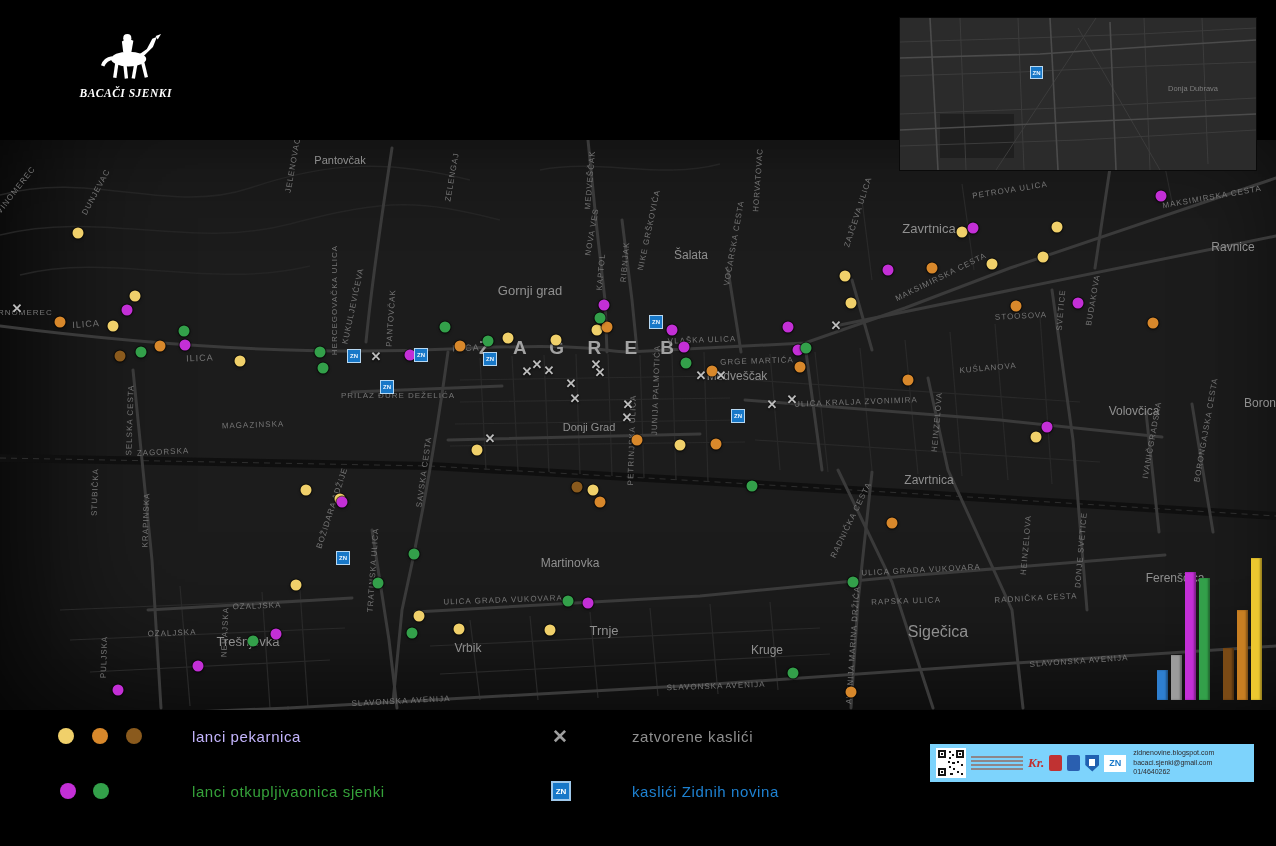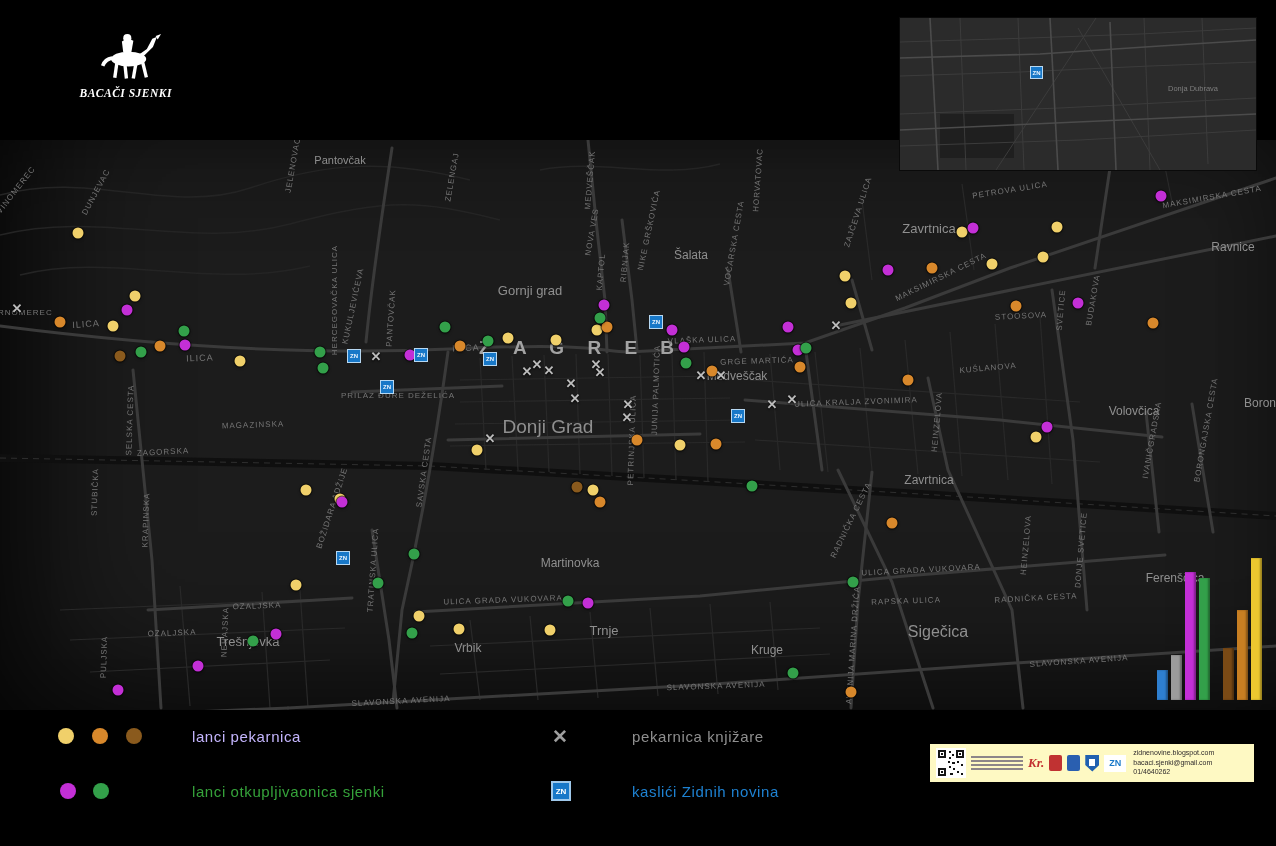--- a/index.html
+++ b/index.html
@@ -39,21 +39,21 @@
   .bar{width:11px;box-shadow:inset -2px 0 2px rgba(0,0,0,.35)}
 
   footer{position:absolute;top:710px;left:0;width:1276px;height:136px;background:#000;z-index:5}
   .sw{position:absolute;width:16px;height:16px;border-radius:50%;transform:translate(-50%,-50%)}
   .l-label{position:absolute;transform:translateY(-50%);font-size:15px;letter-spacing:.6px;white-space:nowrap}
   .legend-x{position:absolute;transform:translate(-50%,-50%);font-size:19px;font-weight:bold;color:#9e9e9e;line-height:1}
   .legend-zn{position:absolute;width:20px;height:20px;transform:translate(-50%,-50%);background:#1878c8;
              border:2px solid #9fc8ea;color:#fff;font-size:8px;font-weight:bold;display:flex;
              align-items:center;justify-content:center}
 
-  .credits{position:absolute;left:930px;top:34px;width:324px;height:38px;background:#fef9c3;
+  .credits{position:absolute;left:930px;top:34px;width:324px;height:38px;background:#7dd3fc;
            display:flex;align-items:center;gap:5px;padding:3px 6px}
   .cr-textbars{display:flex;flex-direction:column;gap:2px;width:52px}
   .cr-textbars i{display:block;height:2px;background:#8d8689}
   .cr-kr{font-family:"Liberation Serif",serif;font-style:italic;font-weight:bold;color:#c22f2f;font-size:13px}
   .cr-badge-red{width:13px;height:16px;background:#c03232;border-radius:2px}
   .cr-badge-blue{width:13px;height:16px;background:#2a5fb0;border-radius:2px}
   .cr-shield{width:14px;height:17px;background:#2060b0;clip-path:polygon(0 0,100% 0,100% 62%,50% 100%,0 62%);
              position:relative}
   .cr-shield::after{content:"";position:absolute;left:4px;top:4px;width:6px;height:7px;background:#fff}
   .cr-zn{width:22px;height:17px;background:#fff;color:#1878c8;font-size:9px;font-weight:bold;
@@ -161,21 +161,21 @@
       <path d="M852,140 L872,210"></path>
       <path d="M806,212 L822,330"></path>
       <path d="M622,80 L632,160 L637,210"></path>
     </g>
   </svg>
 
   <div>
       <div class="dlabel" style="left: 340px; top: 20px; font-size: 11px; transform: translate(-50%, -50%);">Pantovčak</div>
       <div class="dlabel" style="left: 530px; top: 150px; font-size: 13px; transform: translate(-50%, -50%);">Gornji grad</div>
       <div class="dlabel big" style="left: 581px; top: 208px; font-size: 19px; transform: translate(-50%, -50%);">Z A G R E B</div>
-      <div class="dlabel" style="left: 548px; top: 287px; font-size: 19px; transform: translate(-50%, -50%); text-align: center;">Donji Grad</div>
+      <div class="dlabel" style="left: 589px; top: 287px; font-size: 11px; transform: translate(-50%, -50%); text-align: center;">Donji Grad</div>
       <div class="dlabel" style="left: 691px; top: 115px; font-size: 12px; transform: translate(-50%, -50%);">Šalata</div>
       <div class="dlabel" style="left: 737px; top: 236px; font-size: 12px; transform: translate(-50%, -50%);">Medveščak</div>
       <div class="dlabel" style="left: 929px; top: 88px; font-size: 13px; transform: translate(-50%, -50%);">Zavrtnica</div>
       <div class="dlabel" style="left: 1233px; top: 107px; font-size: 12px; transform: translate(-50%, -50%);">Ravnice</div>
       <div class="dlabel" style="left: 1134px; top: 271px; font-size: 12px; transform: translate(-50%, -50%);">Volovčica</div>
       <div class="dlabel" style="left: 929px; top: 340px; font-size: 12px; transform: translate(-50%, -50%);">Zavrtnica</div>
       <div class="dlabel" style="left: 570px; top: 423px; font-size: 12px; transform: translate(-50%, -50%);">Martinovka</div>
       <div class="dlabel" style="left: 604px; top: 490px; font-size: 13px; transform: translate(-50%, -50%);">Trnje</div>
       <div class="dlabel" style="left: 468px; top: 508px; font-size: 12px; transform: translate(-50%, -50%);">Vrbik</div>
       <div class="dlabel" style="left: 767px; top: 510px; font-size: 12px; transform: translate(-50%, -50%);">Kruge</div>
@@ -382,21 +382,21 @@
   <div class="inset-label">Donja Dubrava</div>
 </div>
 
 <footer>
   <span class="sw" style="left: 66px; top: 26px; background: rgb(240, 208, 106);"></span>
   <span class="sw" style="left: 100px; top: 26px; background: rgb(216, 136, 43);"></span>
   <span class="sw" style="left: 134px; top: 26px; background: rgb(138, 90, 29);"></span>
   <span class="l-label" style="left: 192px; top: 26px; color: #c4b5fd;">lanci pekarnica</span>
 
   <span class="legend-x" style="left:560px;top:26px">✕</span>
-  <span class="l-label" style="left: 632px; top: 26px; color: rgb(143, 143, 143);">pekarnica knjižare</span>
+  <span class="l-label" style="left: 632px; top: 26px; color: rgb(143, 143, 143);">zatvorene kaslići</span>
 
   <span class="sw" style="left: 68px; top: 81px; background: rgb(195, 47, 214);"></span>
   <span class="sw" style="left: 101px; top: 81px; background: rgb(51, 160, 74);"></span>
   <span class="l-label" style="left: 192px; top: 81px; color: rgb(53, 162, 58);">lanci otkupljivaonica sjenki</span>
 
   <span class="legend-zn" style="left:561px;top:81px">ZN</span>
   <span class="l-label" style="left: 632px; top: 81px; color: rgb(30, 130, 210);">kaslići Zidnih novina</span>
 
   <div class="credits">
     <svg width="30" height="30">

